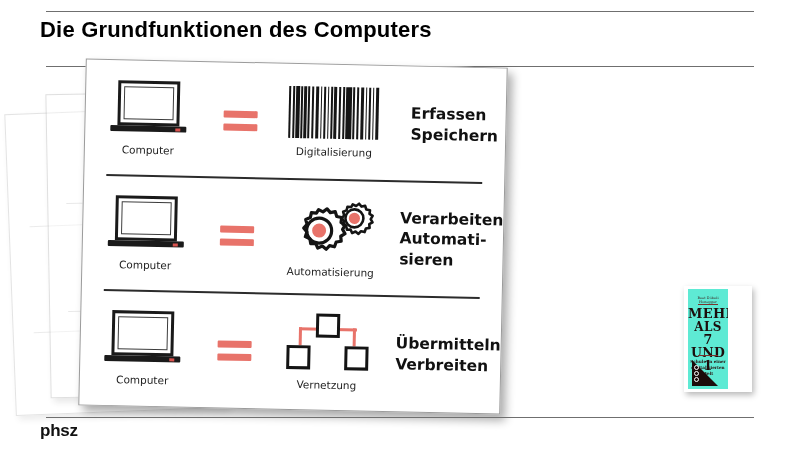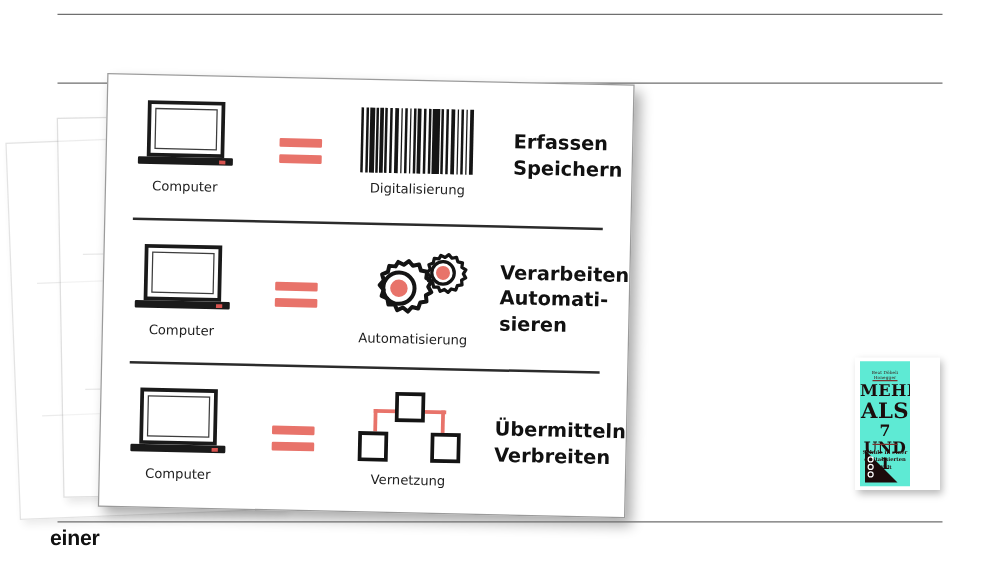--- a/index.html
+++ b/index.html
@@ -306,21 +306,21 @@
   #book .bk-title {
     position: absolute;
     left: 0; right: 0; top: 18px;
     text-align: center;
     font-family: "DejaVu Serif", serif;
     color: #1b0d0c;
     font-weight: bold;
     line-height: 1.04;
   }
   #book .bk-l1 { font-size: 13px; letter-spacing: .3px; }
-  #book .bk-l2 { font-size: 17px; letter-spacing: .3px; }
+  #book .bk-l2 { font-size: 12px; letter-spacing: .3px; }
   #book .bk-l3 { font-size: 12.5px; letter-spacing: .3px; }
   #book .bk-sub {
     position: absolute;
     left: 0; right: 0; top: 70px;
     text-align: center;
     font-size: 4.2px;
     font-weight: bold;
     line-height: 1.45;
     color: #2a100e;
     font-family: "DejaVu Serif", serif;
@@ -346,20 +346,21 @@
     box-sizing: border-box;
   }
 </style>
 </head>
 <body>
 
 <div id="slide">
 
   <div class="rule" id="rule-top"></div>
 
+  <div id="page-title">Die Grundfunktionen des Computers</div>
 
   <div class="rule" id="rule-mid"></div>
 
   <div class="card ghost" id="card-back">
     <div class="g-item" style="left:62px; top:18px;">
       <div class="doc-icon">
         <div class="fold"></div>
         <div class="redline"></div>
         <div class="lines">
           <i></i>
@@ -578,15 +579,15 @@
       <div class="hep">
           <i></i>
           <i></i>
           <i></i>
         </div>
     </div>
   </div>
 
   <div class="rule" id="rule-bot"></div>
 
-  <div id="footer-logo">einer</div>
+  <div id="footer-logo">phsz</div>
 
 </div>
 
 </body></html>

